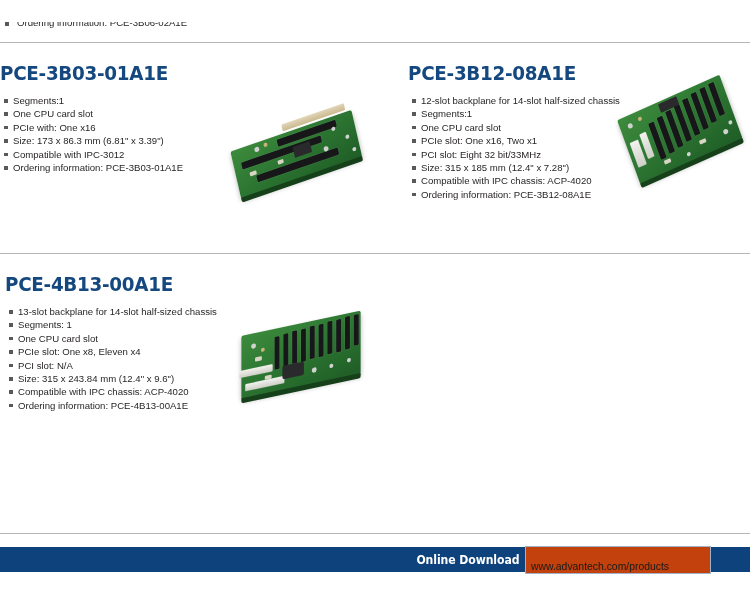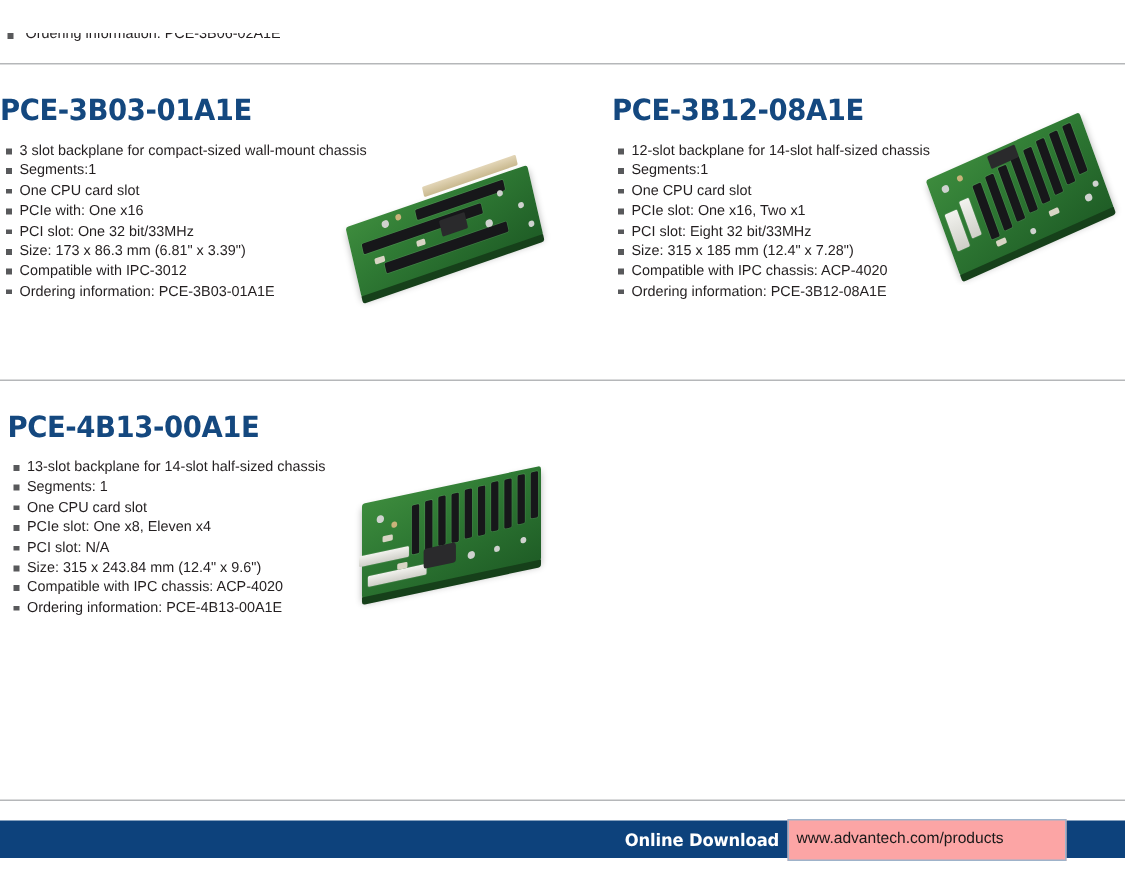--- a/index.html
+++ b/index.html
@@ -160,24 +160,24 @@
     font-size: 11.5px;
     color: #ffffff;
     letter-spacing: -0.1px;
     margin-right: 6px;
     transform: scaleX(0.95);
     transform-origin: right center;
   }
   .footer-url-box {
     width: 186px;
     height: 28px;
-    background: #fca5a5;
+    background: #c2410c;
     border: 1px solid #9fb3ca;
     display: flex;
-    align-items: center;
+    align-items: flex-end;
     padding-left: 5px;
     margin-right: 39px;
   }
   .footer-url-text {
     font-size: 10.4px;
     line-height: 12px;
     color: #1a1a1a;
     white-space: nowrap;
   }
 </style>
@@ -191,25 +191,24 @@
   </div>
 </div>
 
 <div class="divider" id="divider-1"></div>
 <div class="divider" id="divider-2"></div>
 <div class="divider" id="divider-3"></div>
 
 <div class="product" style="left:0; top:62px; width:360px;">
   <div class="product-title">PCE-3B03-01A1E</div>
   <ul class="spec-list">
-    <li><span class="bullet"></span><span>3 slot backplane for compact-sized wall-mount chassis</span></li>
+    <li><span class="bullet"></span></li>
     <li><span class="bullet"></span><span>Segments:1</span></li>
     <li><span class="bullet"></span><span>One CPU card slot</span></li>
     <li><span class="bullet"></span><span>PCIe with: One x16</span></li>
-    <li><span class="bullet"></span><span>PCI slot: One 32 bit/33MHz</span></li>
     <li><span class="bullet"></span><span>Size: 173 x 86.3 mm (6.81" x 3.39")</span></li>
     <li><span class="bullet"></span><span>Compatible with IPC-3012</span></li>
     <li><span class="bullet"></span><span>Ordering information: PCE-3B03-01A1E</span></li>
   </ul>
 </div>
 
 <div class="photo" style="left:218px; top:92px; width:158px; height:122px;">
   <div class="board-wrap" style="transform:rotate(-19deg) skewX(-6deg); transform-origin:50% 50%;">
     <div class="pcb" style="left:14px; top:38px; width:128px; height:48px;">
       <div class="edge"></div>

